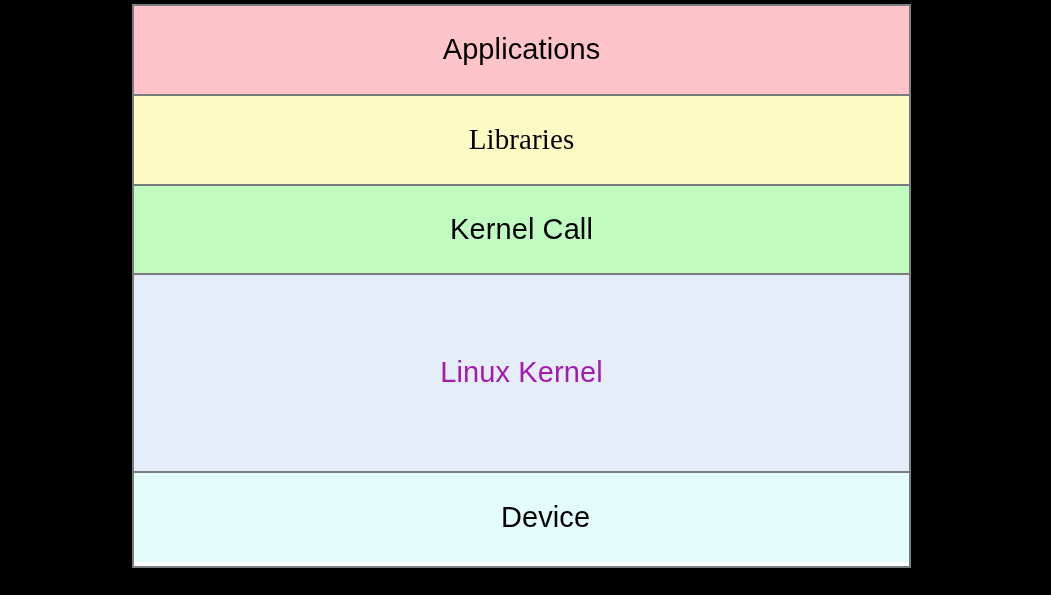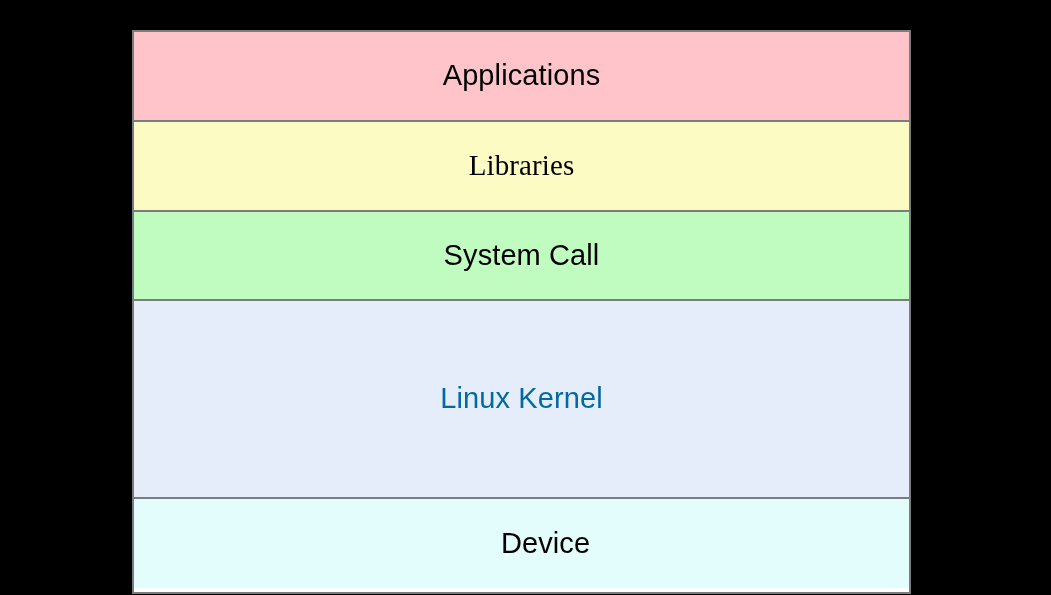--- a/index.html
+++ b/index.html
@@ -28,21 +28,20 @@
     position: absolute;
     left: 132px;
     top: 4px;
     width: 779px;
     height: 564px;
     box-sizing: border-box;
     border: 2px solid #b91c1c;
     display: flex;
     flex-direction: column;
     background: #ffffff;
-    margin-top: 26px;
   }
 
   .layer {
     position: relative;
     box-sizing: border-box;
     display: flex;
     align-items: center;
     justify-content: center;
     flex: 0 0 auto;
     border-bottom: 2px solid #7a7d80;
@@ -73,23 +72,23 @@
 
   <div id="layer-stack" style="left: 132px; top: 4px; width: 779px; height: 564px; border-color: rgb(122, 125, 128);">
 
   <div class="layer" style="height: 90px; background: rgb(255, 196, 202); border-bottom-color: rgb(122, 125, 128);">
         <span class="layer-label" style="color: rgb(0, 0, 0);">Applications</span>
       </div>
       <div class="layer" style="height: 90px; background: rgb(252, 251, 196); border-bottom-color: rgb(122, 125, 128);">
         <span class="layer-label" style="color: rgb(0, 0, 0); font-family: Liberation Serif, serif;">Libraries</span>
       </div>
       <div class="layer" style="height: 89px; background: rgb(192, 251, 192); border-bottom-color: rgb(122, 125, 128);">
-        <span class="layer-label" style="color: rgb(0, 0, 0);">System Call</span>
+        <span class="layer-label" style="color: rgb(0, 0, 0);">Kernel Call</span>
       </div>
       <div class="layer" style="height: 198px; background: rgb(229, 237, 250); border-bottom-color: rgb(122, 125, 128);">
-        <span class="layer-label" style="color: #0369a1;">Linux Kernel</span>
+        <span class="layer-label" style="color: #a21caf;">Linux Kernel</span>
       </div>
       <div class="layer" style="height: 89px; background: rgb(227, 253, 253); border-bottom-color: rgb(122, 125, 128); padding-left: 48px;">
         <span class="layer-label" style="color: rgb(0, 0, 0);">Device</span>
       </div>
     </div>
 
 </div>
 
 </body></html>

